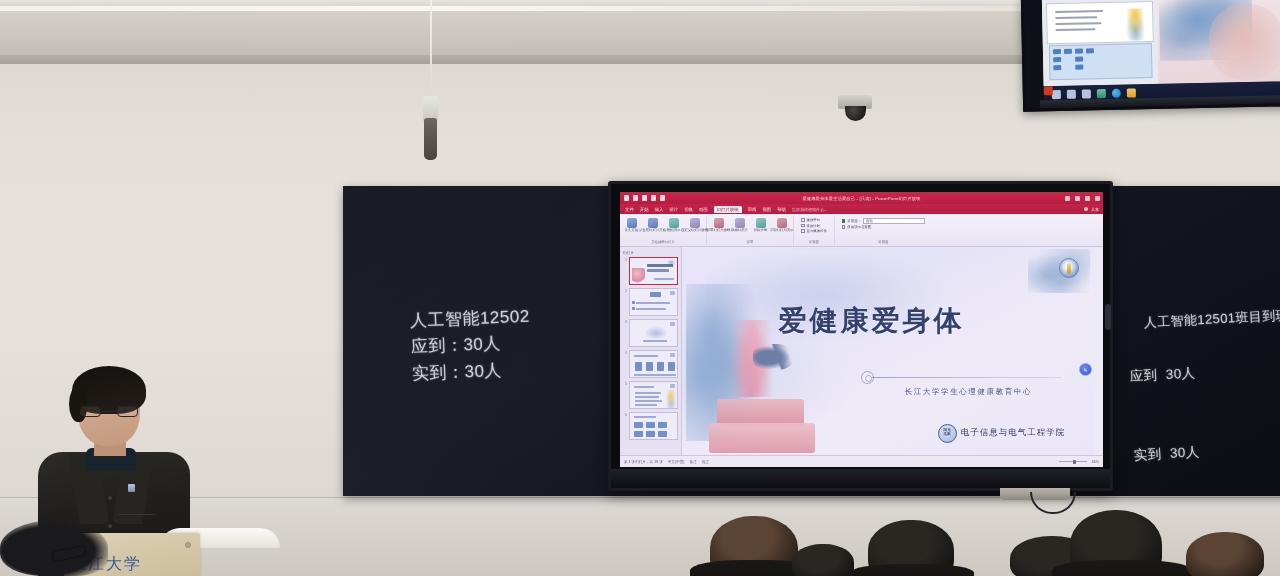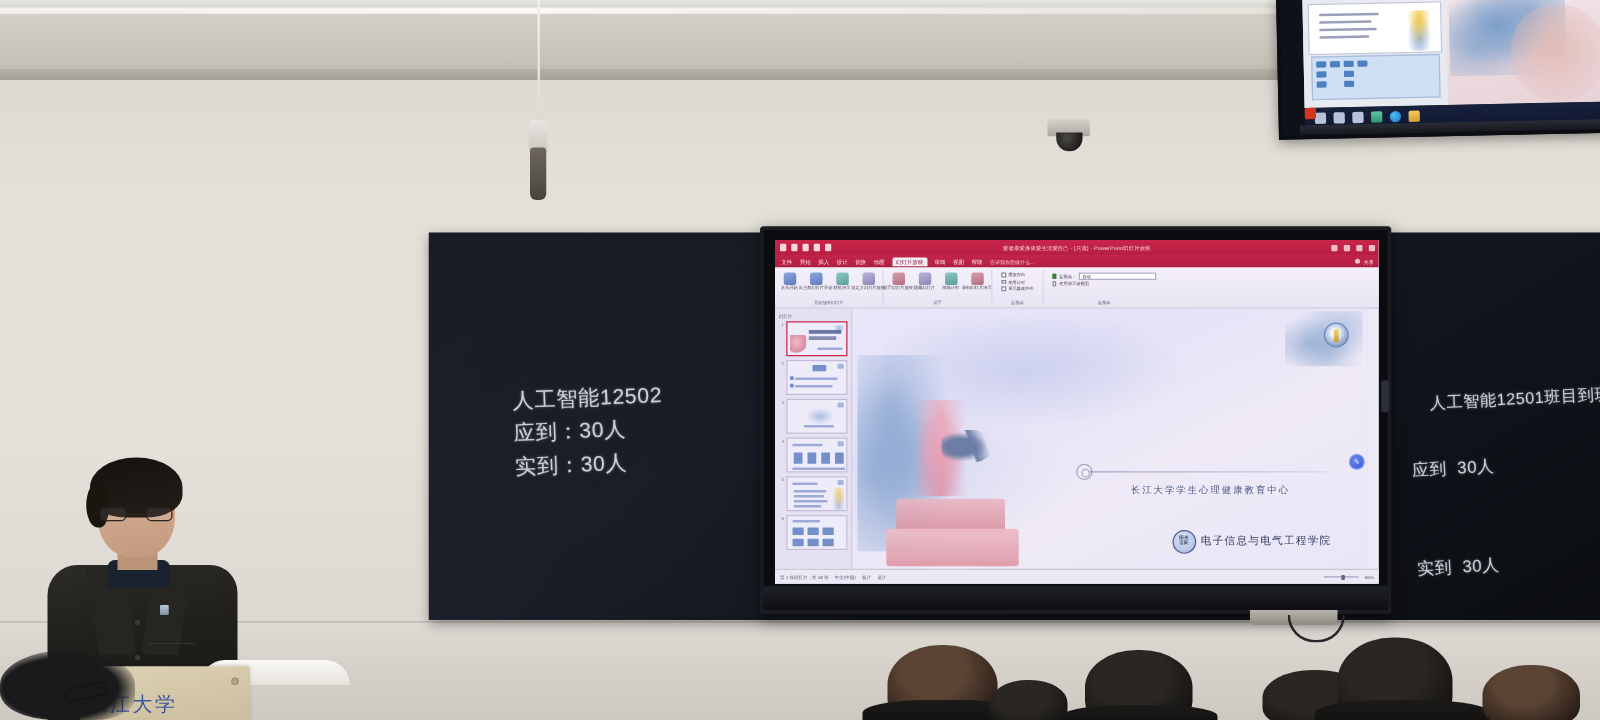--- a/index.html
+++ b/index.html
@@ -810,20 +810,21 @@
 
             <div class="art-stack">
               <div class="art-plant"></div>
               <div class="art-cake"></div>
               <div class="art-bird"></div>
               <div class="art-case1"></div>
               <div class="art-case2"></div>
             </div>
 
             <div class="slide-title">
+              <span class="ln">爱健康爱身体</span>
             </div>
 
             <div class="rule-medal"></div>
             <div class="title-rule"></div>
 
             <div class="slide-sub">长江大学学生心理健康教育中心</div>
 
             <div class="slide-foot">
               <div class="foot-badge">
                 <span>阳光</span>

